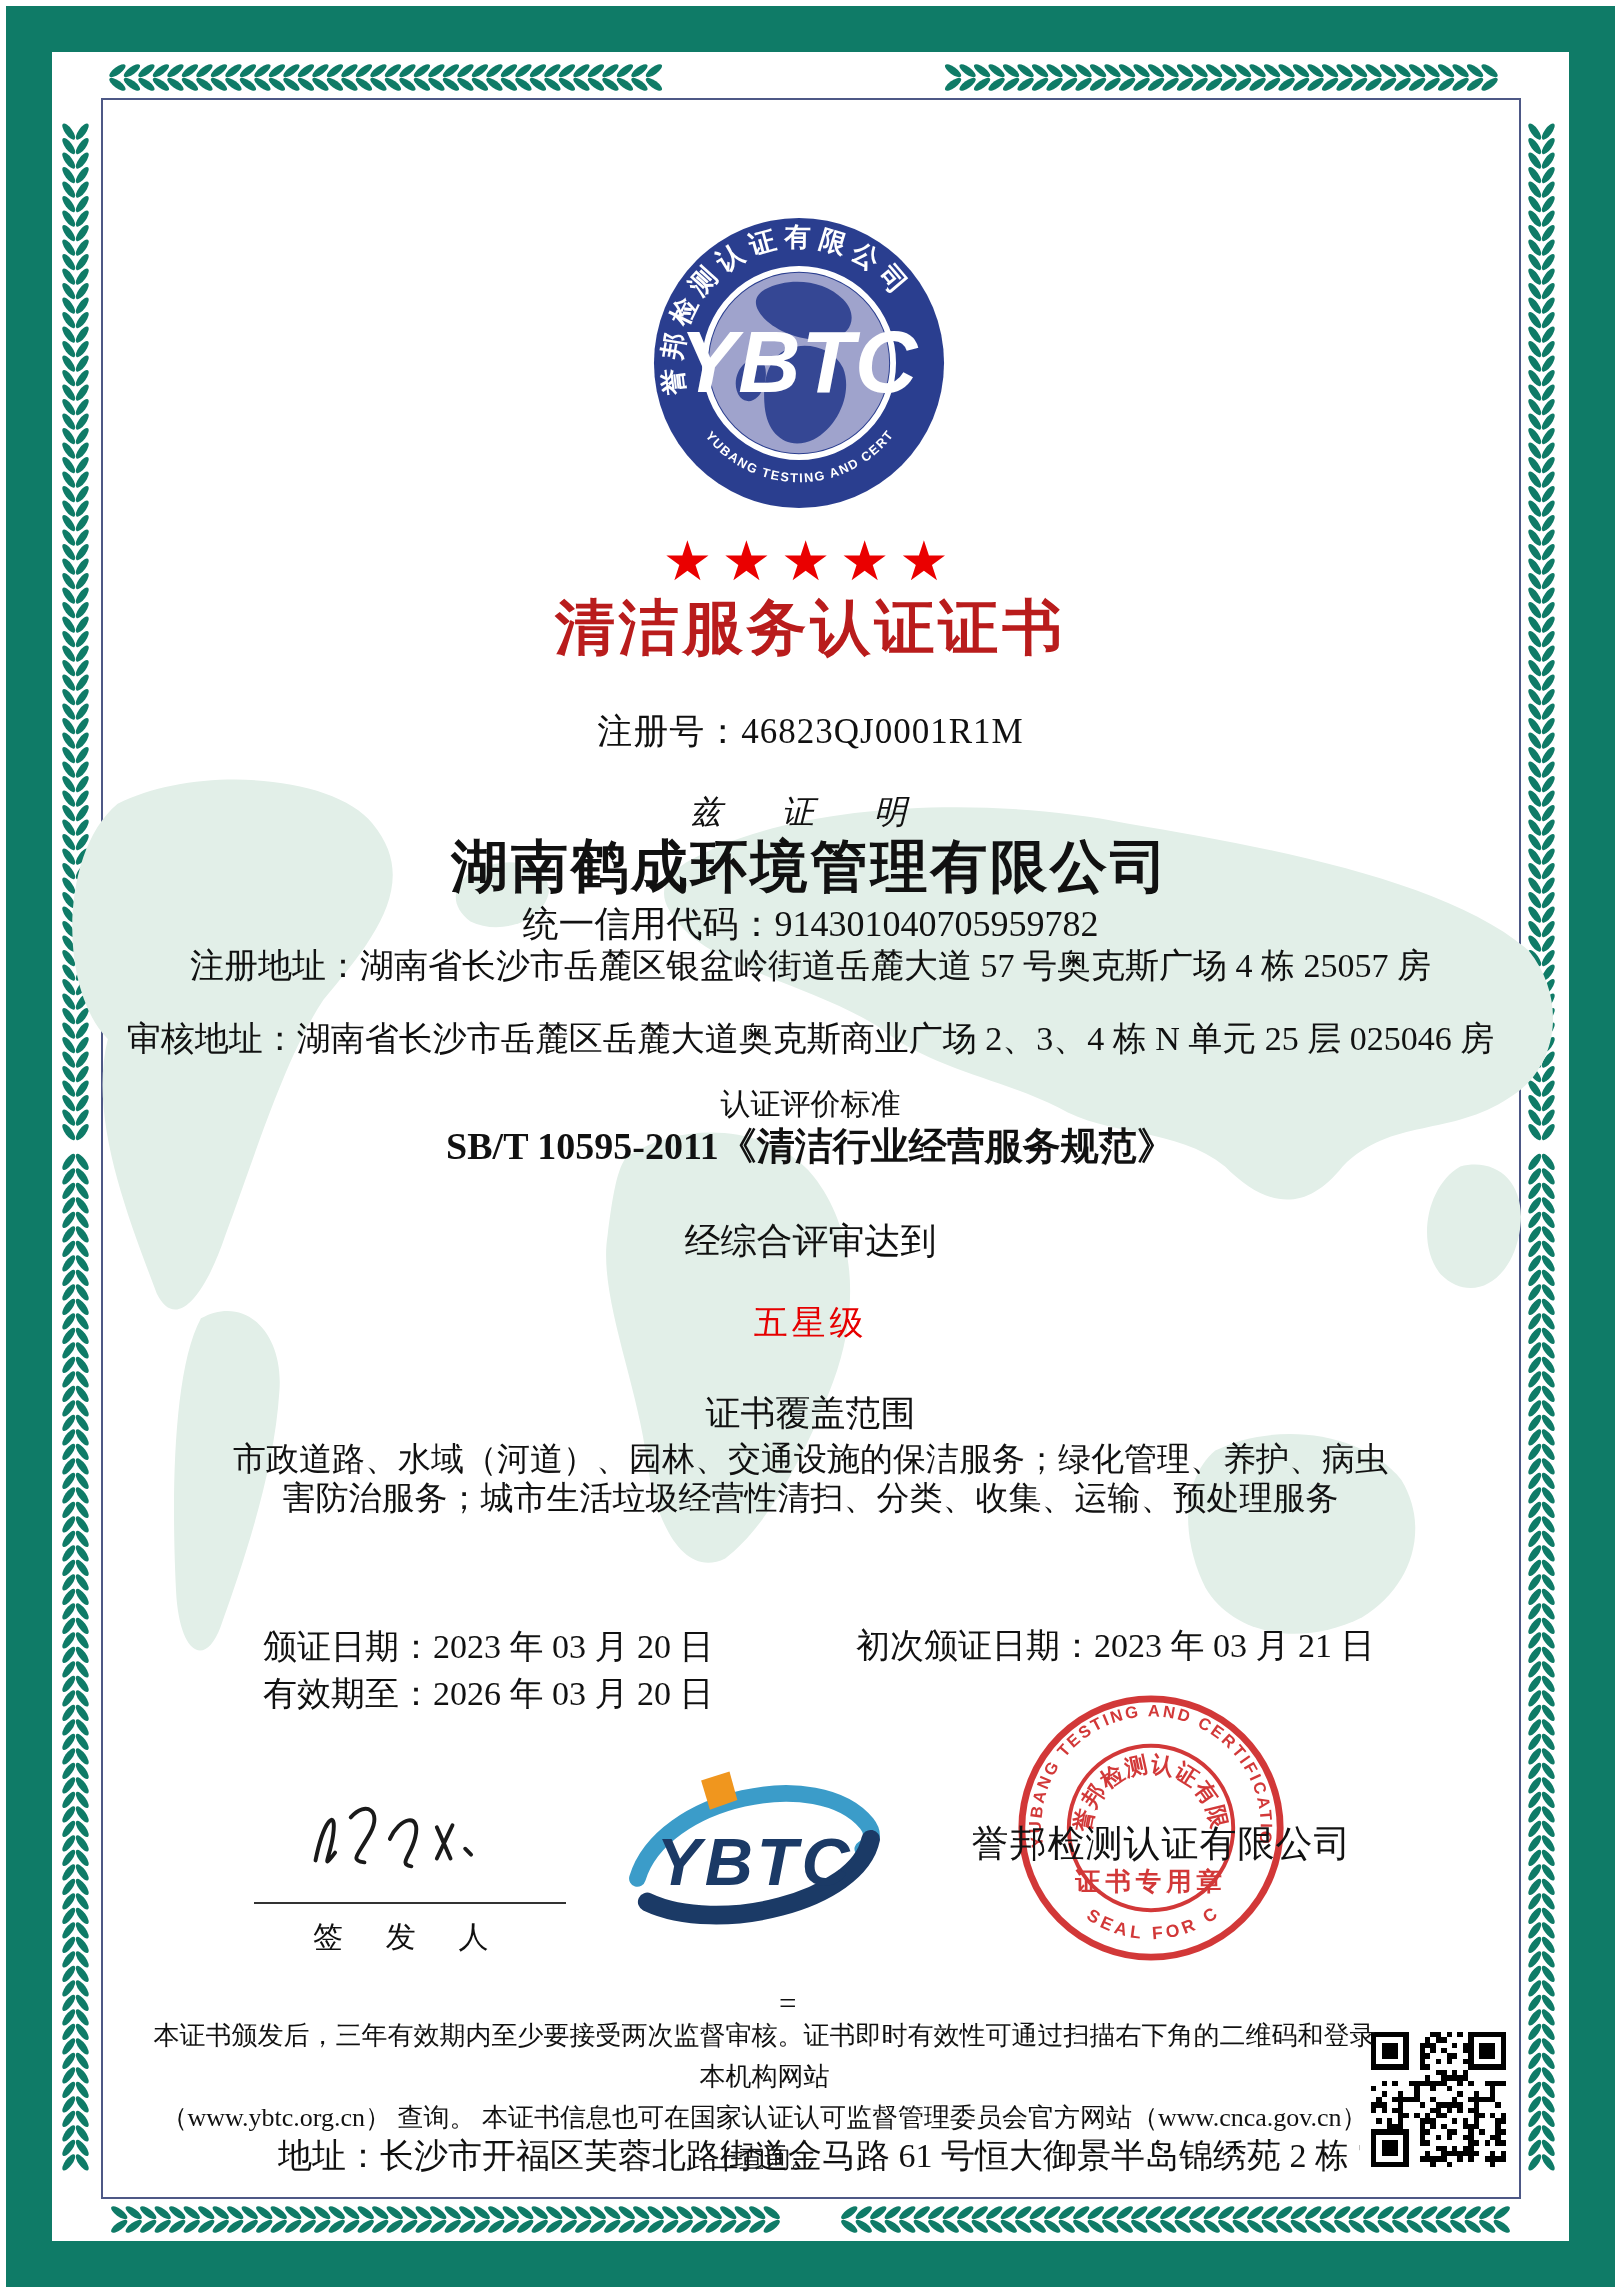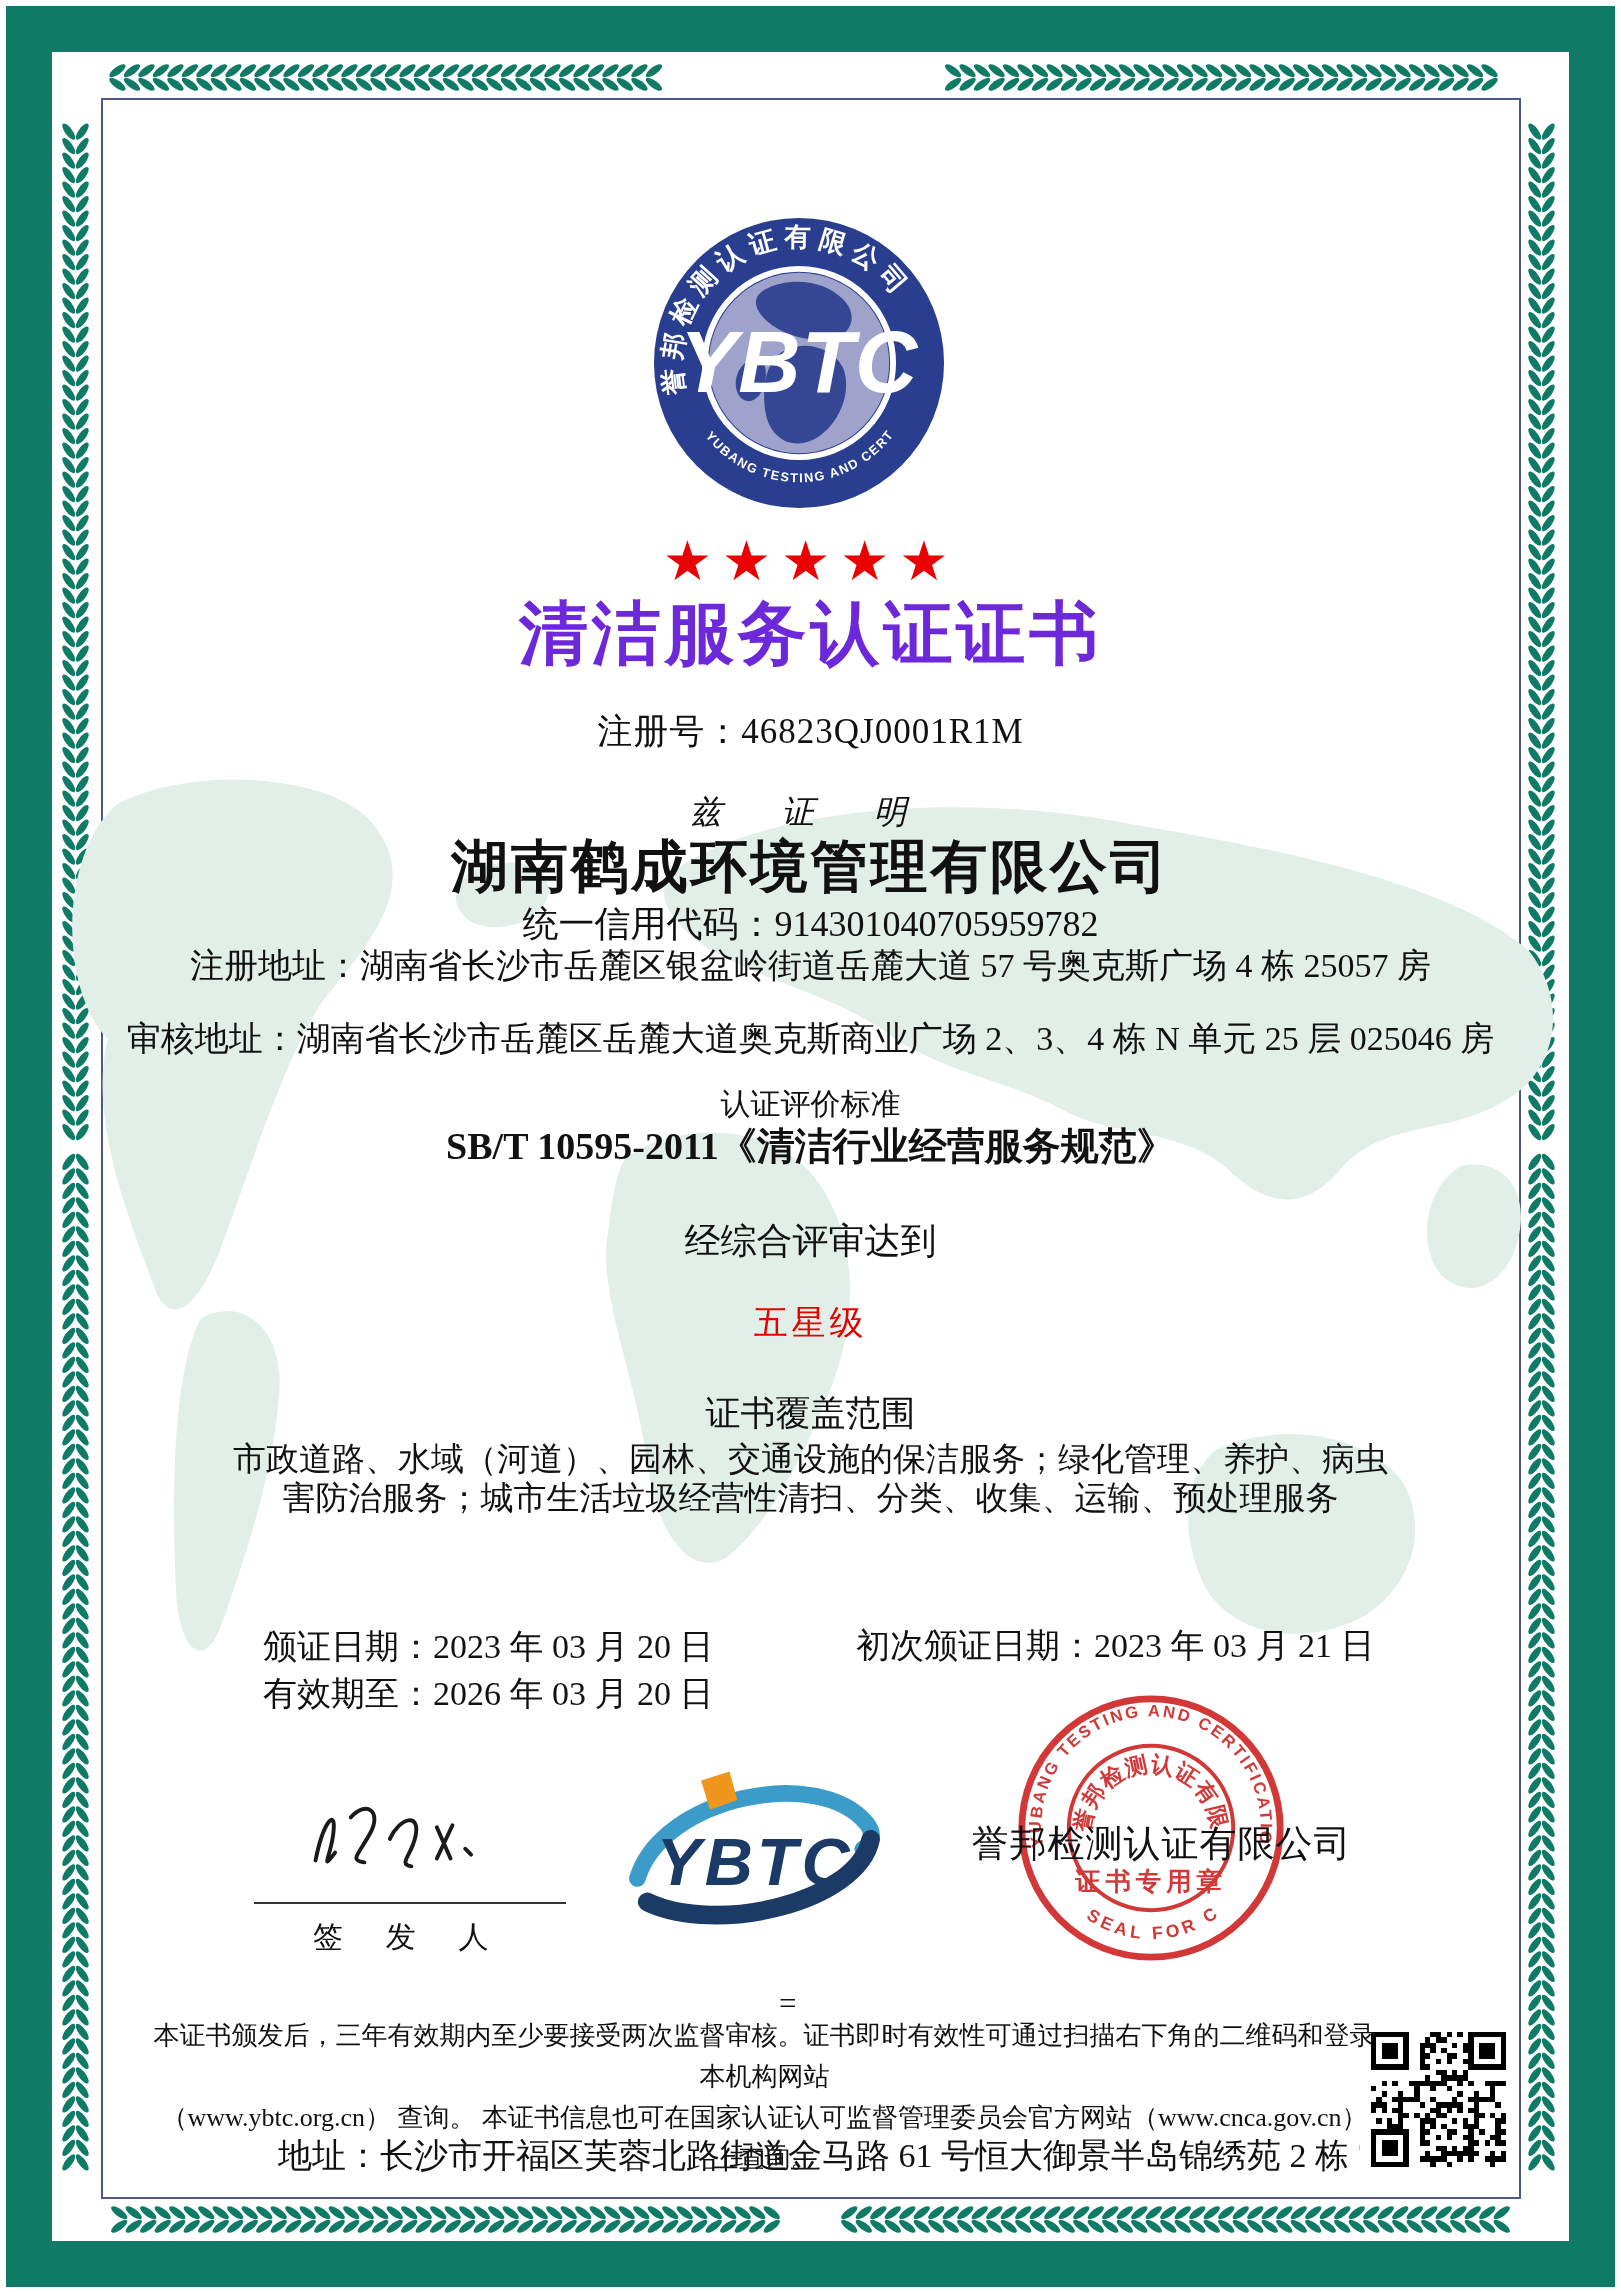--- a/index.html
+++ b/index.html
@@ -15,21 +15,21 @@
     border:2.9px solid var(--navy_line);}
   .chain{position:absolute;}
   .chain svg{display:block;}
   
   .map{position:absolute;left:0;top:745px;width:1621px;height:1029px;z-index:0;}
   .layer{position:absolute;left:0;top:0;width:100%;z-index:2;}
   
   .center{position:absolute;left:0;width:1621px;text-align:center;}
   .sans{font-family:"Liberation Sans","DejaVu Sans",sans-serif;}
   .stars{top:529px;font-size:55px;letter-spacing:9.8px;color:var(--star_red);}
-  .title{top:588px;font-size:69px;font-weight:900;letter-spacing:3.9px;color:#6d28d9;}
+  .title{top:588px;font-size:60px;font-weight:900;letter-spacing:3.9px;color:#b91c1c;}
   .regline{top:708px;font-size:35px;letter-spacing:1px;}
   .certify{top:790px;font-size:33px;letter-spacing:25.5px;font-style:italic;}
   .company{top:829px;font-size:57px;font-weight:700;letter-spacing:2.9px;}
   .creditcode{top:900px;font-size:36px;}
   .addr1{top:943px;font-size:34px;}
   .addr2{top:1016px;font-size:34px;}
   .stdhead{top:1084px;font-size:30px;}
   .stdline{top:1121px;font-size:38px;font-weight:700;}
   .evalhead{top:1217px;font-size:36px;}
   .rating{top:1300px;font-size:34px;color:var(--rating_red);letter-spacing:3.9px;}

